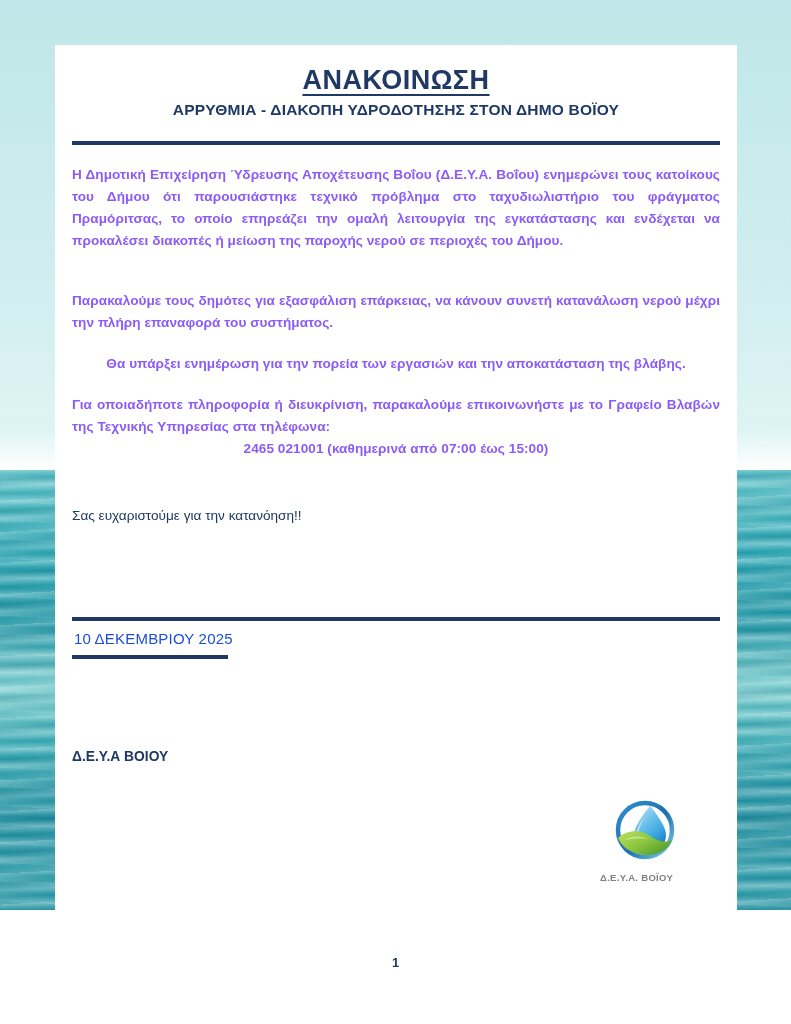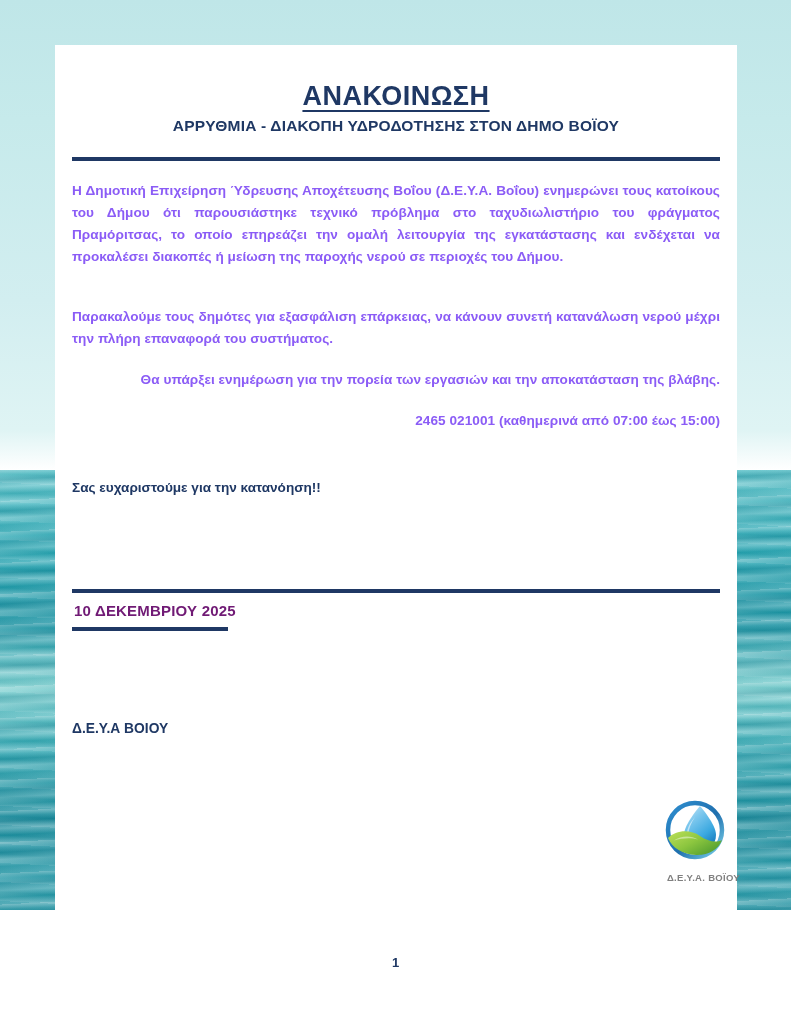--- a/index.html
+++ b/index.html
@@ -77,21 +77,21 @@
     left: 55px;
     top: 45px;
     width: 682px;
     height: 908px;
     background: #ffffff;
   }
 
   .content {
     position: absolute;
     left: 17px;
-    top: 16px;
+    top: 0px;
     width: 648px;
   }
 
   
   .doc-title {
     text-align: center;
     color: #1f3864;
     font-size: 27px;
     font-weight: bold;
     letter-spacing: 0.5px;
@@ -124,35 +124,35 @@
 
   p.body-text {
     color: #8b5cf6;
     font-size: 13.6px;
     font-weight: bold;
     line-height: 1.62;
     text-align: justify;
     margin: 0;
     letter-spacing: 0.05px;
   }
-  p.body-text.left-align { text-align: right; }
+  p.body-text.left-align { text-align: center; }
 
   .gap-lg { height: 19px; }
 
   .thanks {
     color: #1f3864;
     font-size: 13.6px;
-    font-weight: bold;
+    font-weight: normal;
     margin: 0;
   }
 
   .date-line {
-    color: #701a75;
+    color: #1d4ed8;
     font-size: 15px;
-    font-weight: bold;
+    font-weight: normal;
     margin: 9px 0 0 2px;
     letter-spacing: 0.2px;
   }
 
   .sign-block {
     margin-top: 16px;
   }
   .sign-line {
     color: #1f3864;
     font-size: 13.8px;
@@ -164,21 +164,21 @@
     font-style: italic;
     font-weight: bold;
   }
 
   
   .logo-wrap {
     position: absolute;
     left: 545px;
     top: 752px;
     width: 140px;
-    text-align: right;
+    text-align: left;
   }
   .logo-caption {
     color: #808080;
     font-size: 9.5px;
     font-weight: bold;
     letter-spacing: 0.3px;
     margin-top: 1px;
   }
 
   
@@ -221,20 +221,21 @@
       <div class="gap-lg"></div>
 
       <p class="body-text">Παρακαλούμε τους δημότες για εξασφάλιση επάρκειας, να κάνουν συνετή κατανάλωση νερού μέχρι την πλήρη επαναφορά του συστήματος.</p>
 
       <div class="gap-lg"></div>
 
       <p class="body-text left-align">Θα υπάρξει ενημέρωση για την πορεία των εργασιών και την αποκατάσταση της βλάβης.</p>
 
       <div class="gap-lg"></div>
 
+      <p class="body-text">Για οποιαδήποτε πληροφορία ή διευκρίνιση, παρακαλούμε επικοινωνήστε με το Γραφείο Βλαβών της Τεχνικής Υπηρεσίας στα τηλέφωνα:</p>
 
       <p class="body-text left-align">2465 021001 (καθημερινά από 07:00 έως 15:00)</p>
 
 
       <div style="height:48px"></div>
 
       <p class="thanks">Σας ευχαριστούμε για την κατανόηση!!</p>
 
       <div style="height:72px"></div>
 

